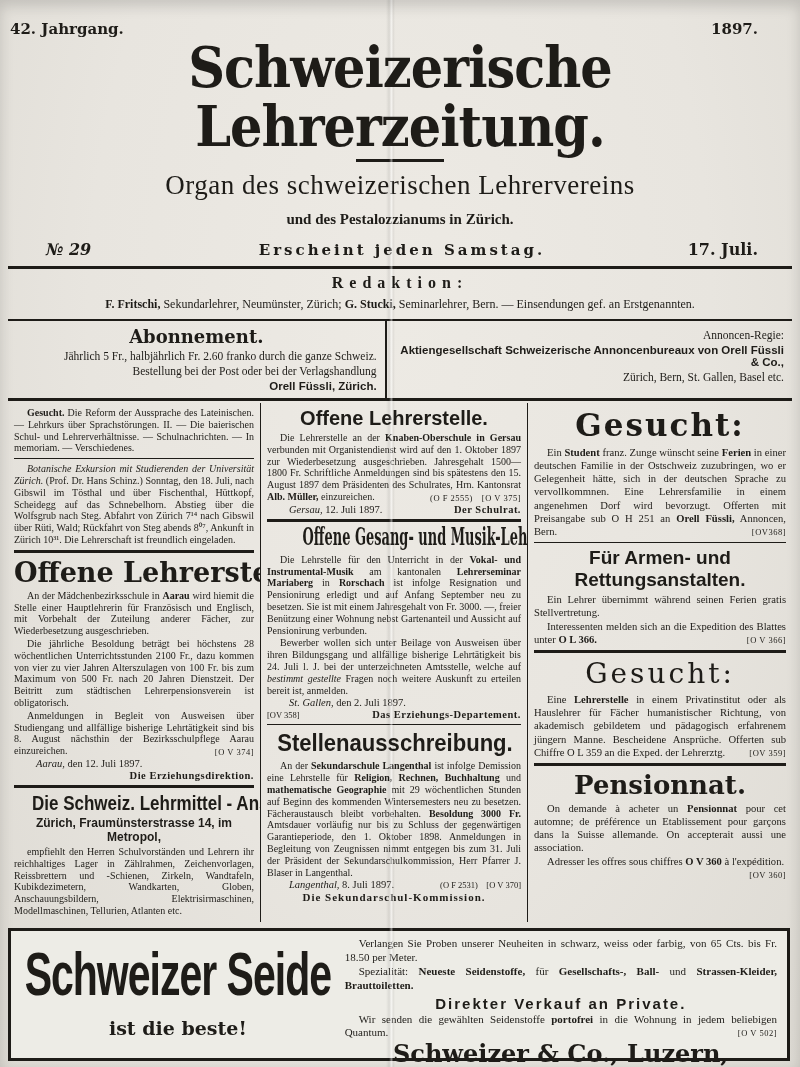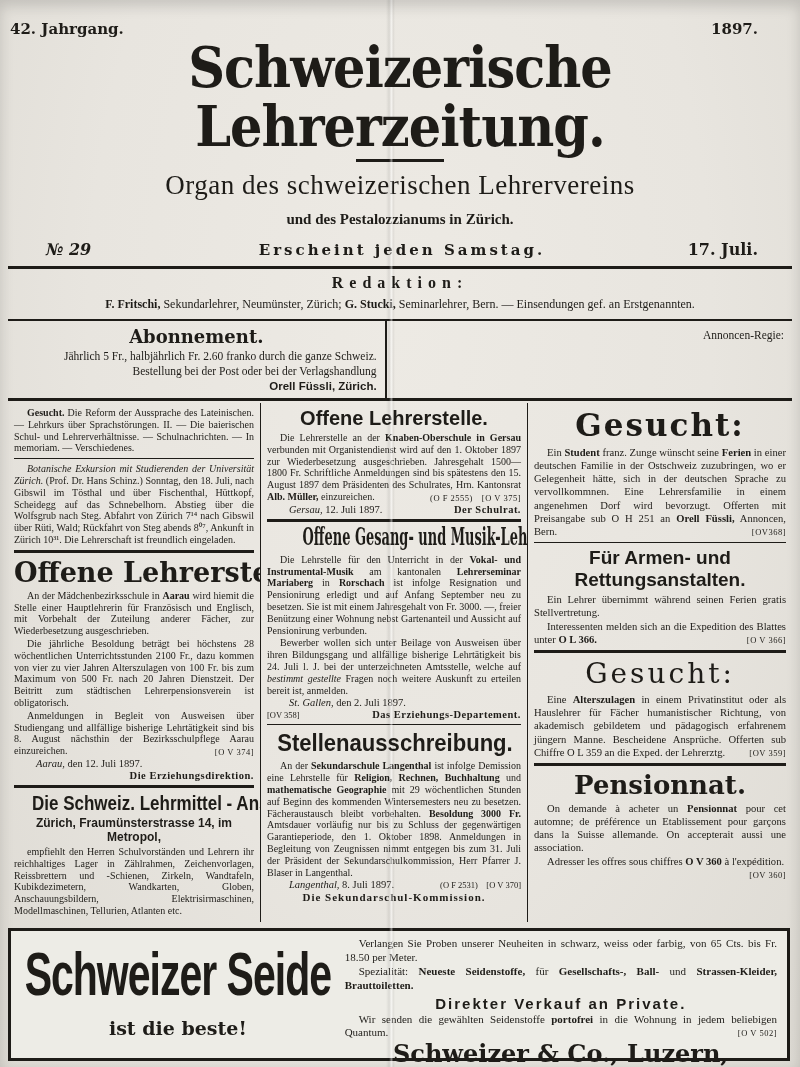--- a/index.html
+++ b/index.html
@@ -125,20 +125,22 @@
 
   <section class="abo-ins">
     <div class="abo">
       <div class="box-h">Abonnement.</div>
       <div class="box-line">Jährlich 5 Fr., halbjährlich Fr. 2.60 franko durch die ganze Schweiz.</div>
       <div class="box-line">Bestellung bei der Post oder bei der Verlagshandlung</div>
       <div class="box-line bold-sans">Orell Füssli, Zürich.</div>
     </div>
     <div class="ins">
       <div class="box-line">Annoncen-Regie:</div>
+      <div class="box-line bold-sans">Aktiengesellschaft Schweizerische Annoncenbureaux von Orell Füssli &amp; Co.,</div>
+      <div class="box-line">Zürich, Bern, St. Gallen, Basel etc.</div>
     </div>
   </section>
 
   <div class="rule-h"></div>
 
   <main class="columns">
 
     <div class="col col-left">
       <p class="p" style="text-indent:13px;"><span class="seg-b">Gesucht.</span><span> Die Reform der Aussprache des Lateinischen. — Lehrkurs über Sprachstörungen. II. — Die baierischen Schul- und Lehrerverhältnisse. — Schulnachrichten. — In memoriam. — Verschiedenes.</span></p>
       <div class="hr"></div>
@@ -214,21 +216,21 @@
 
       <section>
         <div class="h-armen">Für Armen- und Rettungsanstalten.</div>
         <p class="p"><span>Ein Lehrer übernimmt während seinen Ferien gratis Stellvertretung.</span></p>
         <p class="p"><span>Interessenten melden sich an die Expedition des Blattes unter </span><span class="seg-b">O L 366.</span><span class="seg-code">[O V 366]</span></p>
       </section>
       <div class="hr2"></div>
 
       <section>
         <div class="h-gesucht2">Gesucht:</div>
-        <p class="p"><span>Eine </span><span class="seg-b">Alterszulagen</span><span> in einem Privatinstitut oder als Hauslehrer für Fächer humanistischer Richtung, von akademisch gebildetem und pädagogisch erfahrenem jüngern Manne. Bescheidene Ansprüche. Offerten sub Chiffre O L 359 an die Exped. der Lehrerztg.</span><span class="seg-code">[OV 359]</span></p>
+        <p class="p"><span>Eine </span><span class="seg-b">Lehrerstelle</span><span> in einem Privatinstitut oder als Hauslehrer für Fächer humanistischer Richtung, von akademisch gebildetem und pädagogisch erfahrenem jüngern Manne. Bescheidene Ansprüche. Offerten sub Chiffre O L 359 an die Exped. der Lehrerztg.</span><span class="seg-code">[OV 359]</span></p>
       </section>
       <div class="hr2"></div>
 
       <section>
         <div class="h-pension">Pensionnat.</div>
         <p class="p"><span>On demande à acheter un </span><span class="seg-b">Pensionnat</span><span> pour cet automne; de préférence un Etablissement pour garçons dans la Suisse allemande. On accepterait aussi une association.</span></p>
         <p class="p"><span>Adresser les offres sous chiffres </span><span class="seg-b">O V 360</span><span> à l'expédition.</span><span class="seg-code">[OV 360]</span></p>
       </section>
     </div>
   </main>

